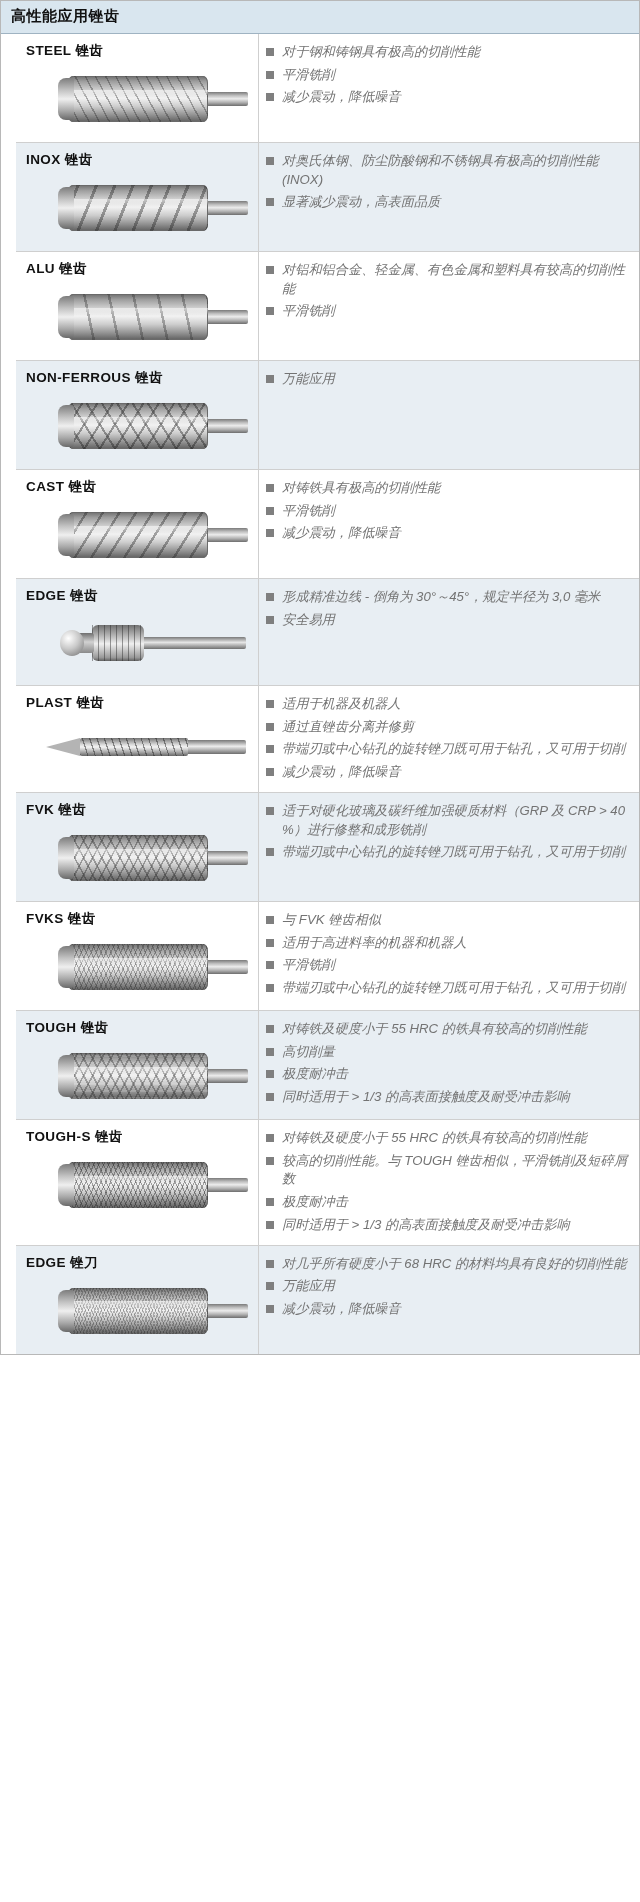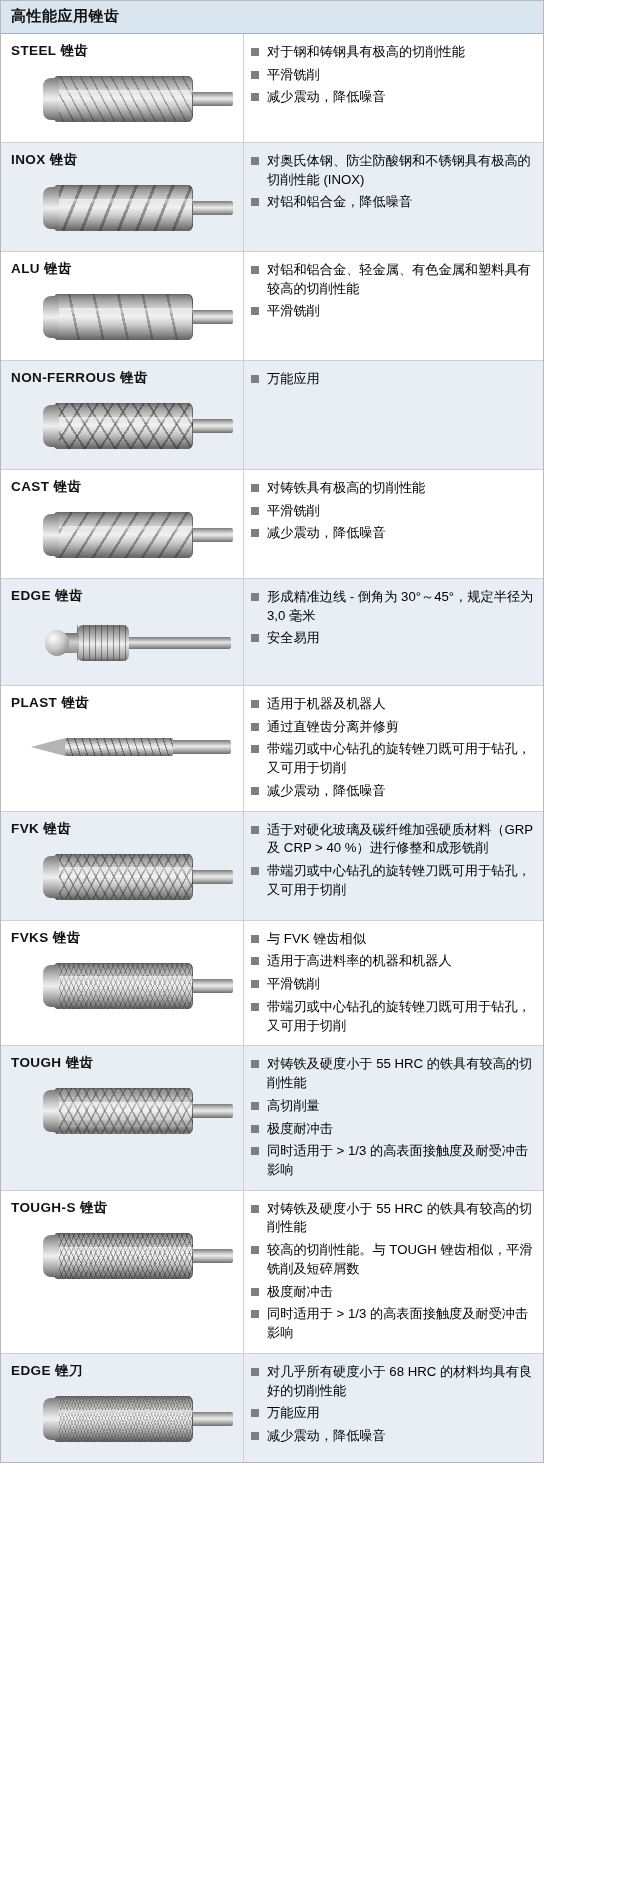--- a/index.html
+++ b/index.html
@@ -6,37 +6,38 @@
     margin: 0;
     padding: 0;
     background: #ffffff;
   }
   body {
     width: 640px;
     font-family: "Liberation Sans", sans-serif;
     color: #111111;
   }
   #page {
-    width: 544px;
+    width: 640px;
     position: relative;
     background: #ffffff;
     border: 1px solid #b8b8b8;
     box-sizing: border-box;
   }
   .title-bar {
     background: #d9e6ef;
     border-bottom: 1px solid #9fb3c2;
     padding: 6px 10px 7px 10px;
     font-weight: bold;
     font-size: 15px;
     letter-spacing: 0.5px;
     color: #111;
   }
   .rows {
     display: block;
+    padding-left: 15px;
   }
   .row {
     display: flex;
     align-items: stretch;
     border-bottom: 1px solid #cfcfcf;
     min-height: 60px;
   }
   .row:last-child { border-bottom: none; }
   .row.shaded .left { background: #e8eef3; }
   .row.shaded .right { background: #e8eef3; }
@@ -64,21 +65,22 @@
     list-style: none;
     margin: 0;
     padding: 0;
   }
   ul.feat li {
     position: relative;
     padding-left: 17px;
     margin-bottom: 4px;
     font-size: 13.2px;
     line-height: 1.42;
-    color: #000000;
+    color: #737373;
+    font-style: italic;
   }
   ul.feat li:last-child { margin-bottom: 0; }
   ul.feat li::before {
     content: "";
     position: absolute;
     left: 1px;
     top: 5px;
     width: 8px;
     height: 8px;
     background: #7f7f7f;
@@ -275,21 +277,21 @@
           <div class="cyl-body">
             <div class="teeth t-wide-l"></div>
             <div class="gloss"></div>
           </div>
           <div class="tipcap"></div>
         </div>
       </div>
       <div class="right">
         <ul class="feat">
           <li>对奥氏体钢、防尘防酸钢和不锈钢具有极高的切削性能 (INOX)</li>
-          <li>对铝和铝合金，降低噪音</li>
+          <li>显著减少震动，高表面品质</li>
         </ul>
       </div>
     </div>
 
     <div class="row">
       <div class="left">
         <div class="cut-name">ALU 锉齿</div>
         <div class="burr">
           <div class="shank"></div>
           <div class="cyl-body">

